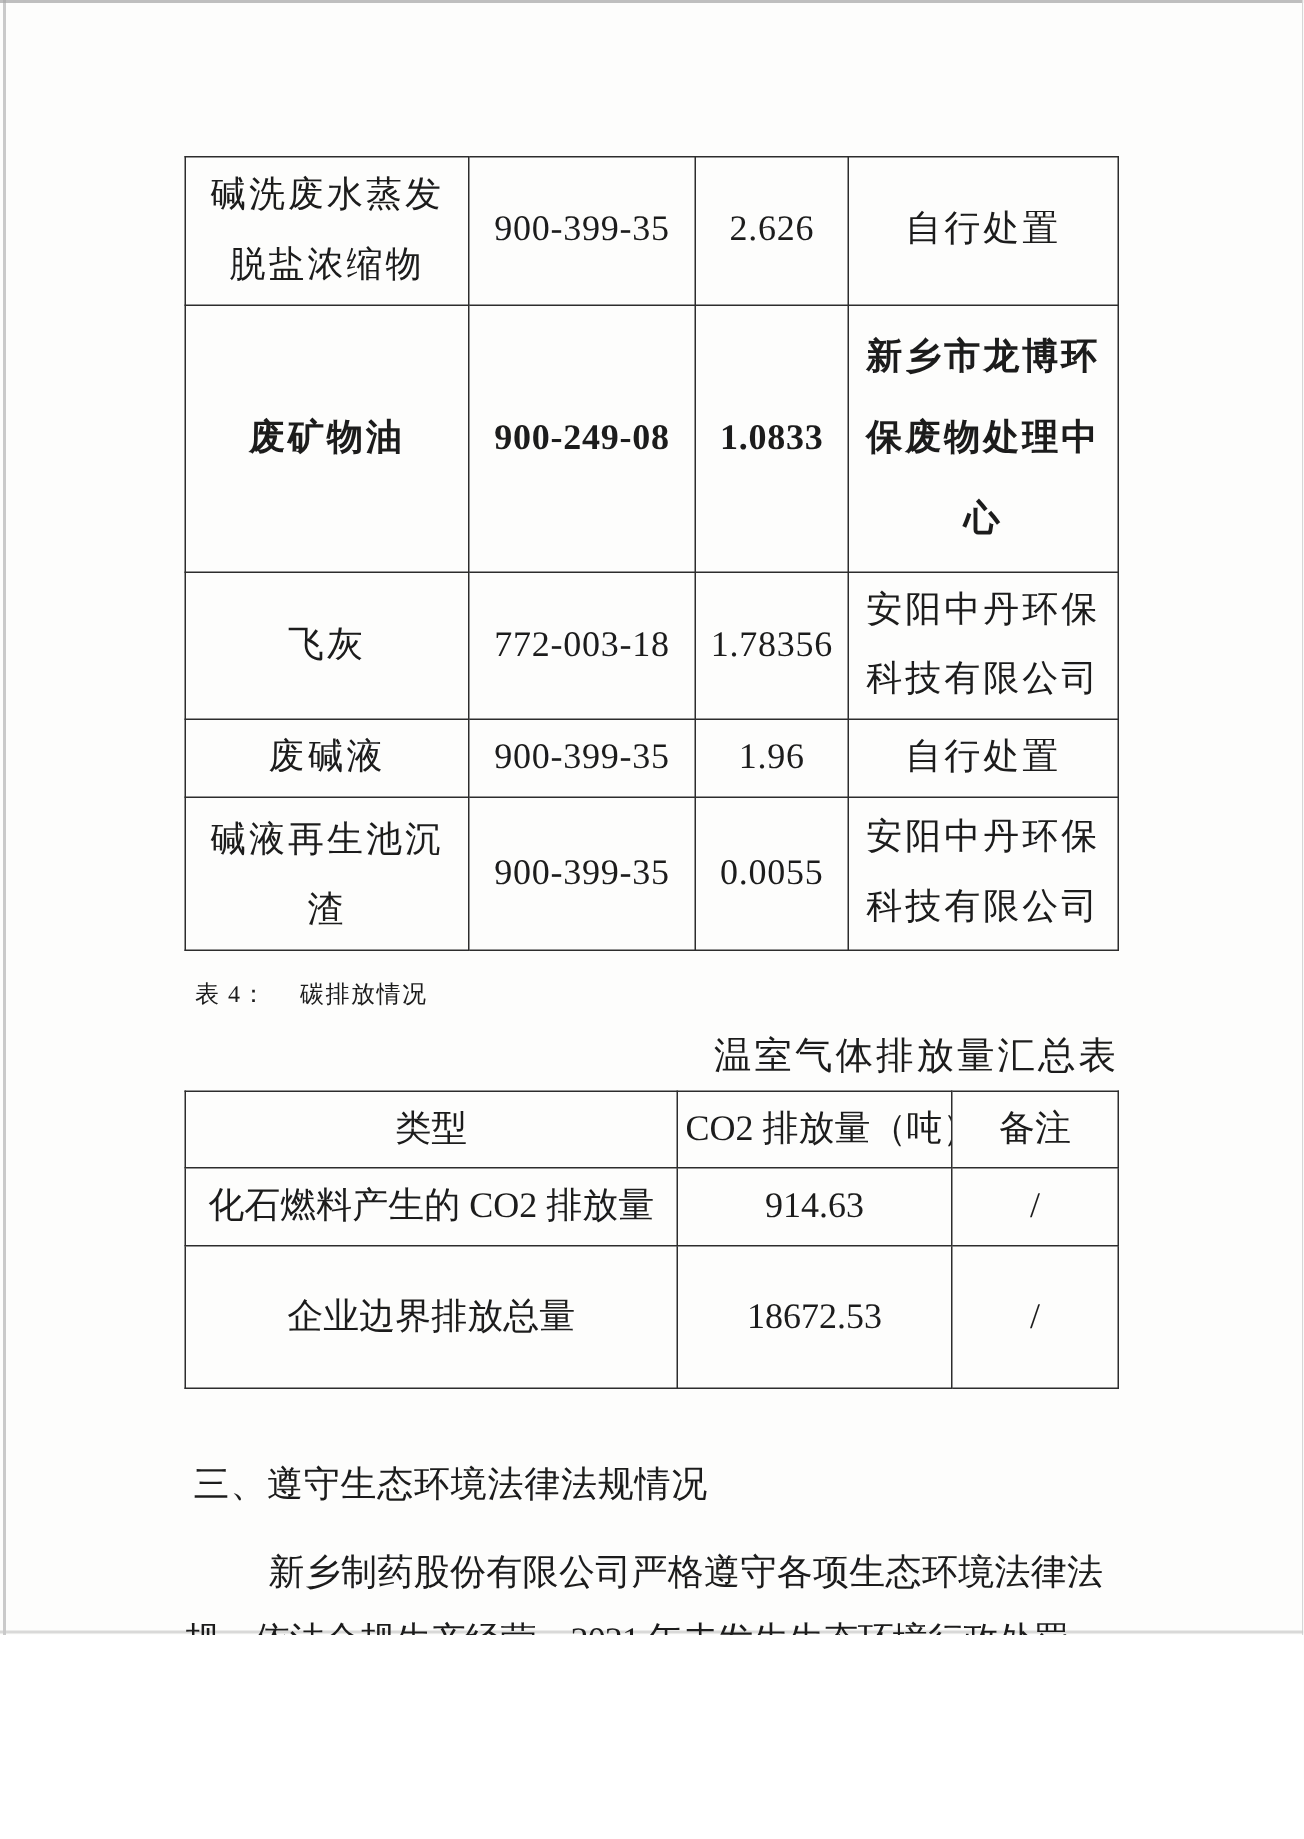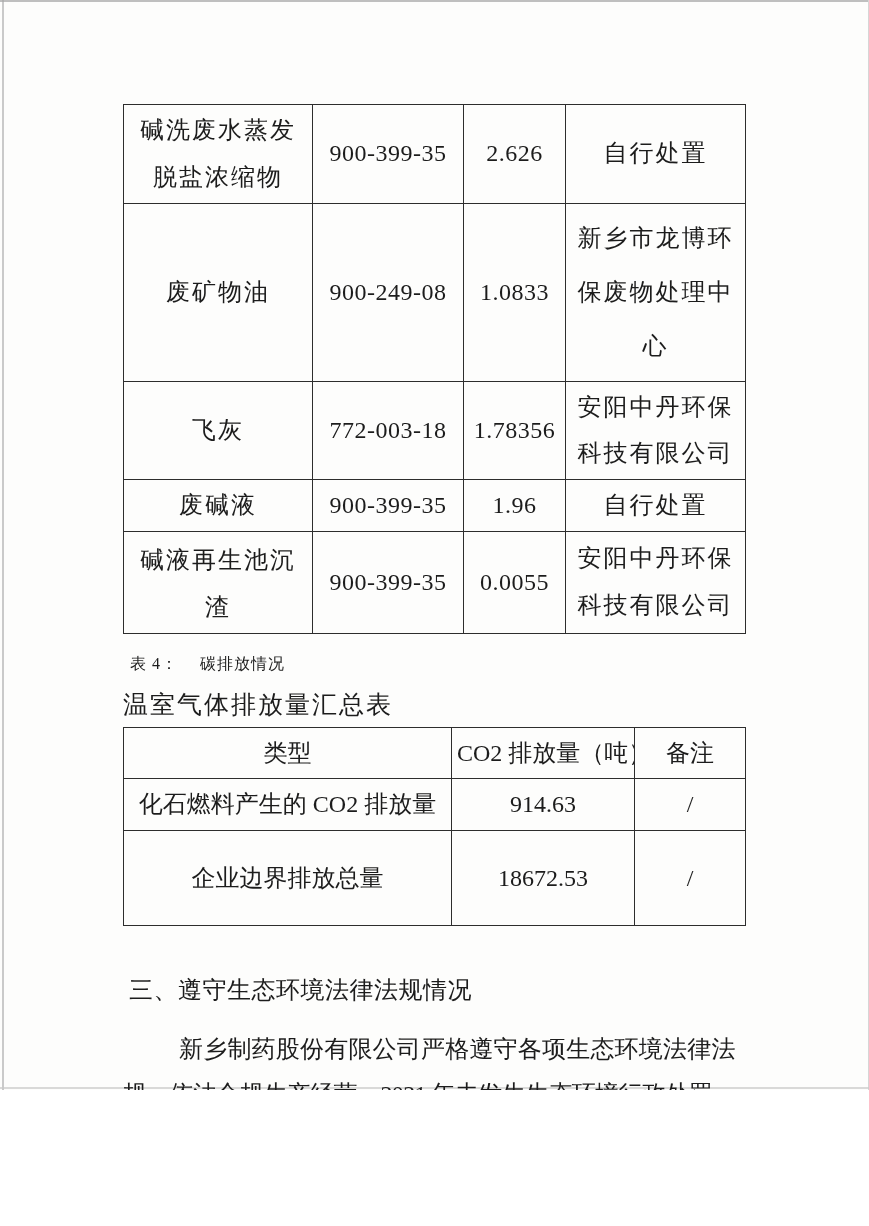--- a/index.html
+++ b/index.html
@@ -33,29 +33,29 @@
     padding:2px 5px;font-weight:normal;
     overflow:hidden;
   }
   
   .t1 td{letter-spacing:2px;}
   .t1 td.num{letter-spacing:0.5px;}
   .t1 col.c1{width:189px;} .t1 col.c2{width:151px;}
   .t1 col.c3{width:102px;} .t1 col.c4{width:180px;}
   .t1 tr:nth-child(1){height:94px;}
   .t1 tr:nth-child(2){height:178px;}
-  .t1 tr:nth-child(2) td{line-height:2.25;}
+  .t1 tr:nth-child(2) td{line-height:2.25;font-weight:bold;}
   .t1 tr:nth-child(3){height:95px;}
   .t1 tr:nth-child(4){height:44px;}
   .t1 tr:nth-child(5){height:92px;}
   .va-top{vertical-align:top;padding-top:5px;}
 
   .caption{margin:14px 0 0 7px;font-size:16px;line-height:32px;letter-spacing:1px;}
   .caption .gap{display:inline-block;width:22px;}
-  .t2-title{margin-top:8px;text-align:left;font-size:25px;line-height:34px;letter-spacing:2px;}
+  .t2-title{margin-top:8px;text-align:right;font-size:25px;line-height:34px;letter-spacing:2px;}
 
   
   .t2{margin-top:5px;border-radius:16px;}
   .t2 col.c1{width:328px;} .t2 col.c2{width:183px;} .t2 col.c3{width:111px;}
   .t2 th{white-space:nowrap;}
   .t2 tr:nth-child(1){height:44px;}
   .t2 tr:nth-child(2){height:42px;}
   .t2 tr:nth-child(3){height:95px;}
   .t2 tr:nth-child(4){height:45px;}
 

